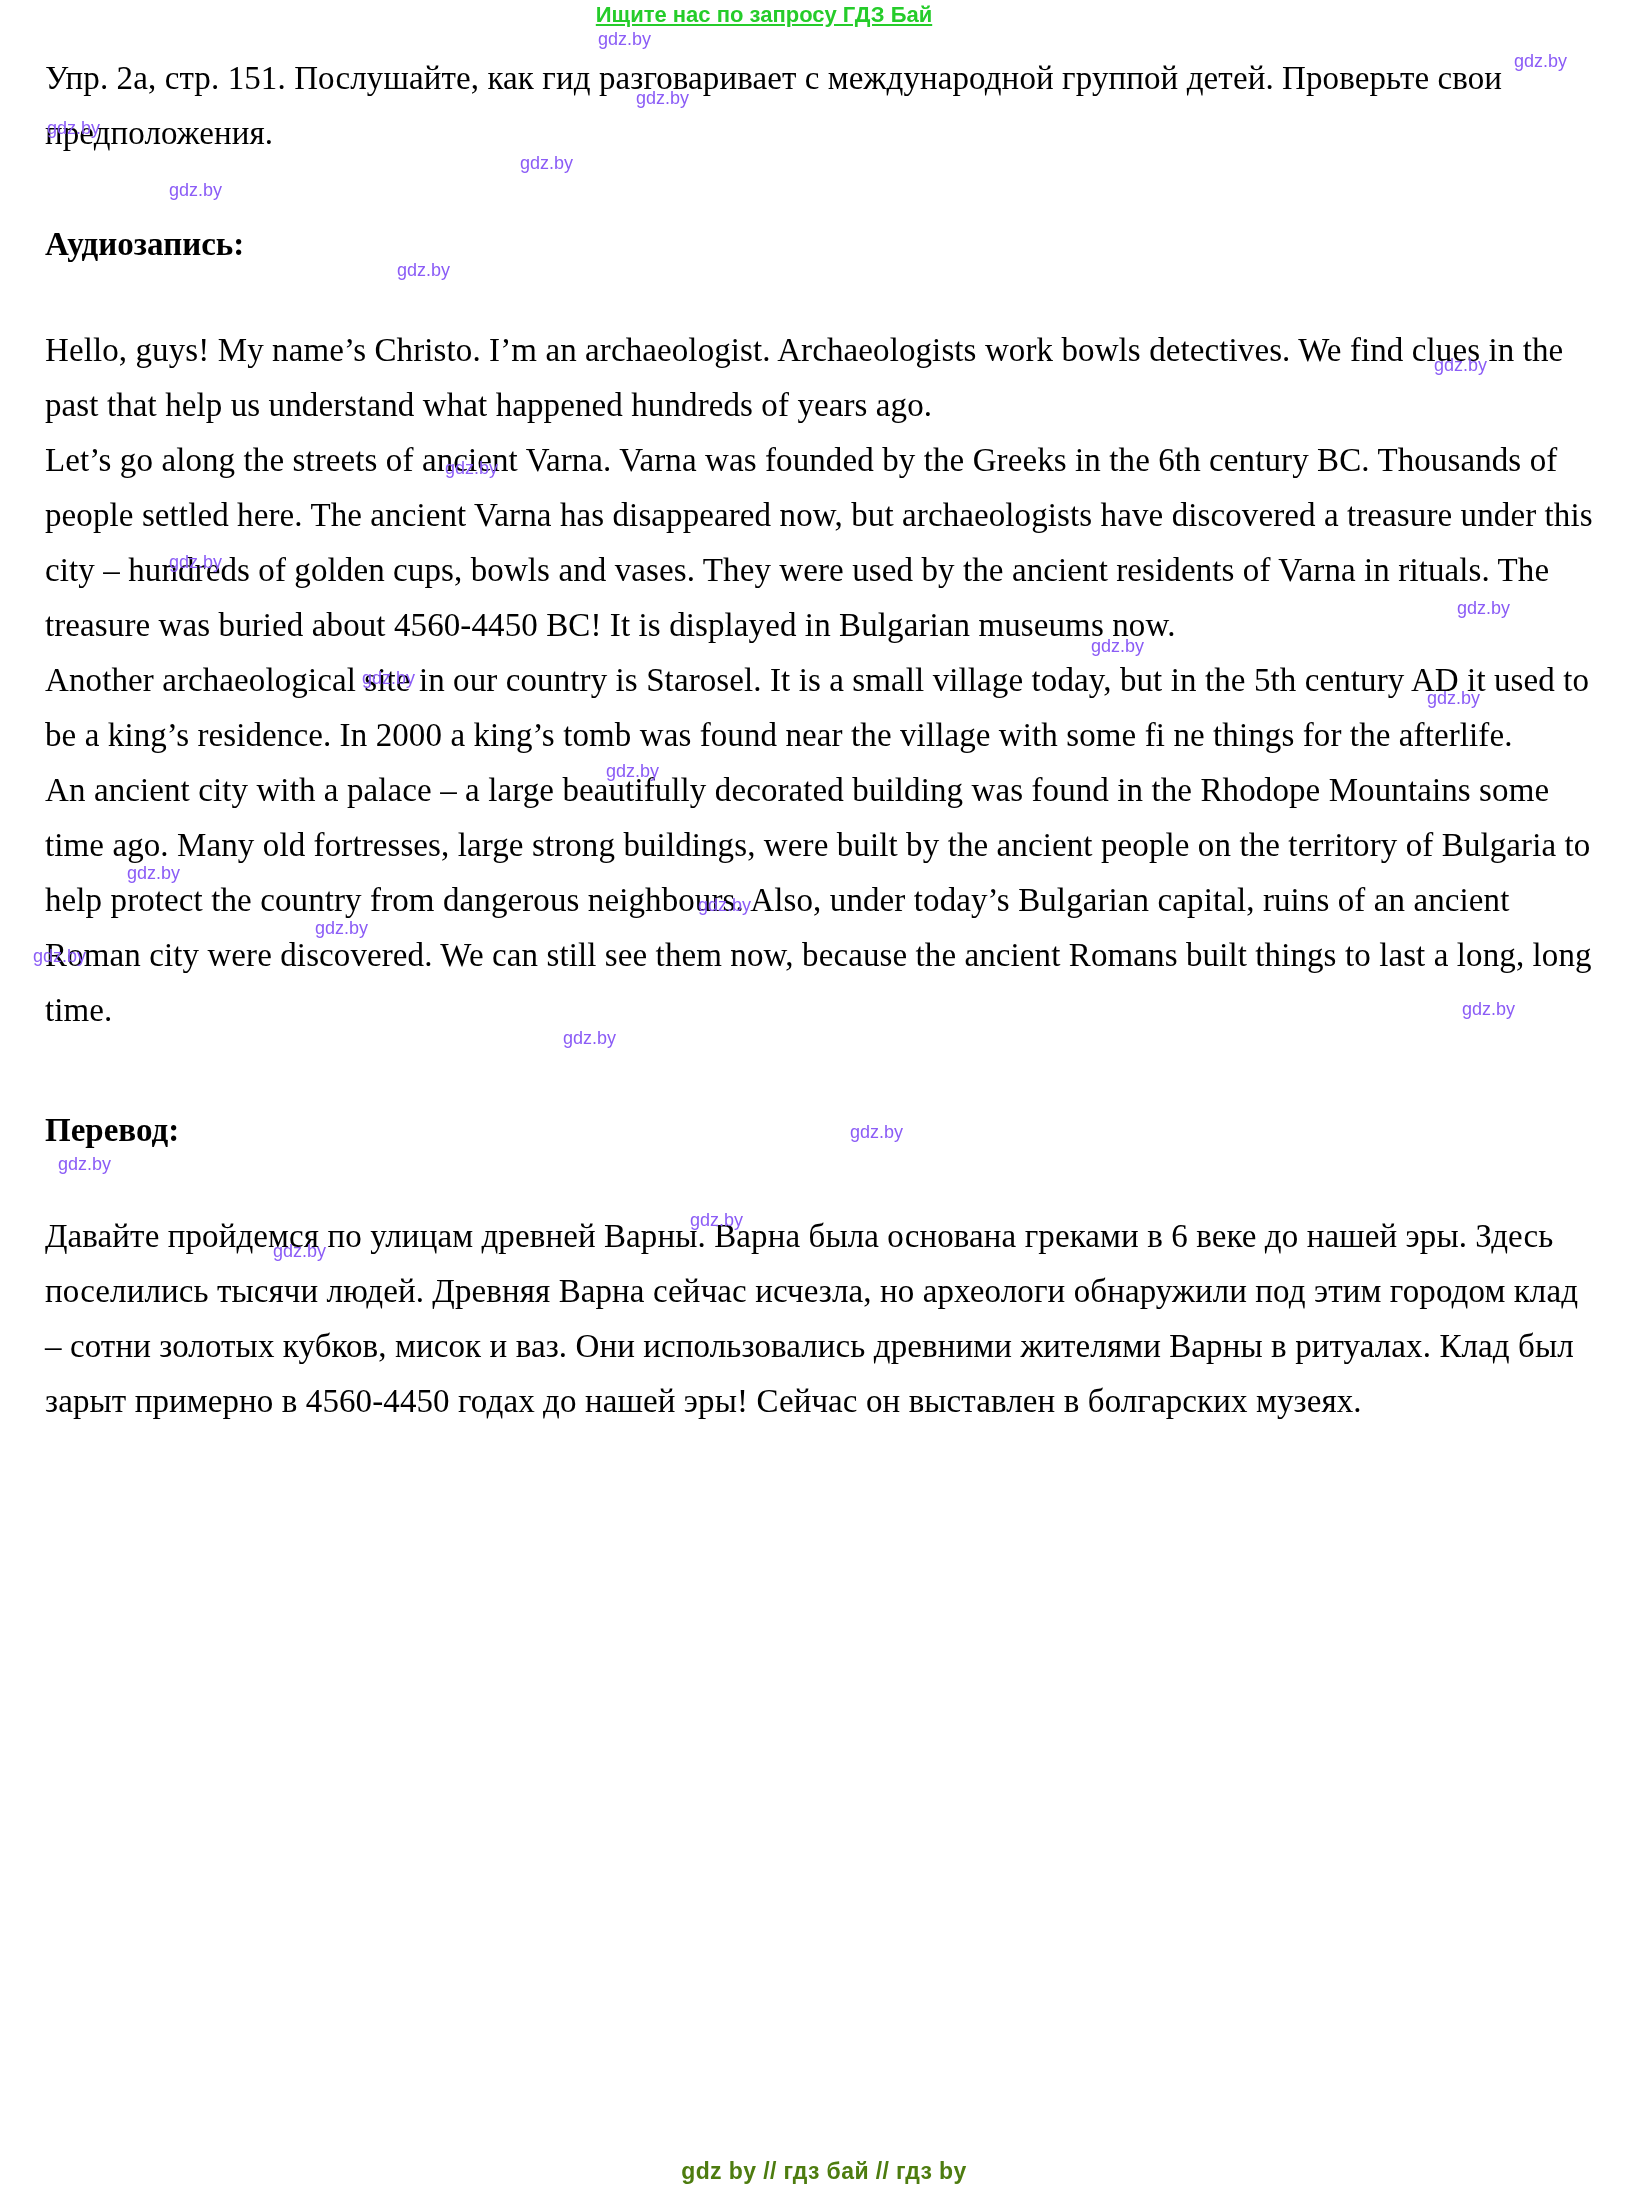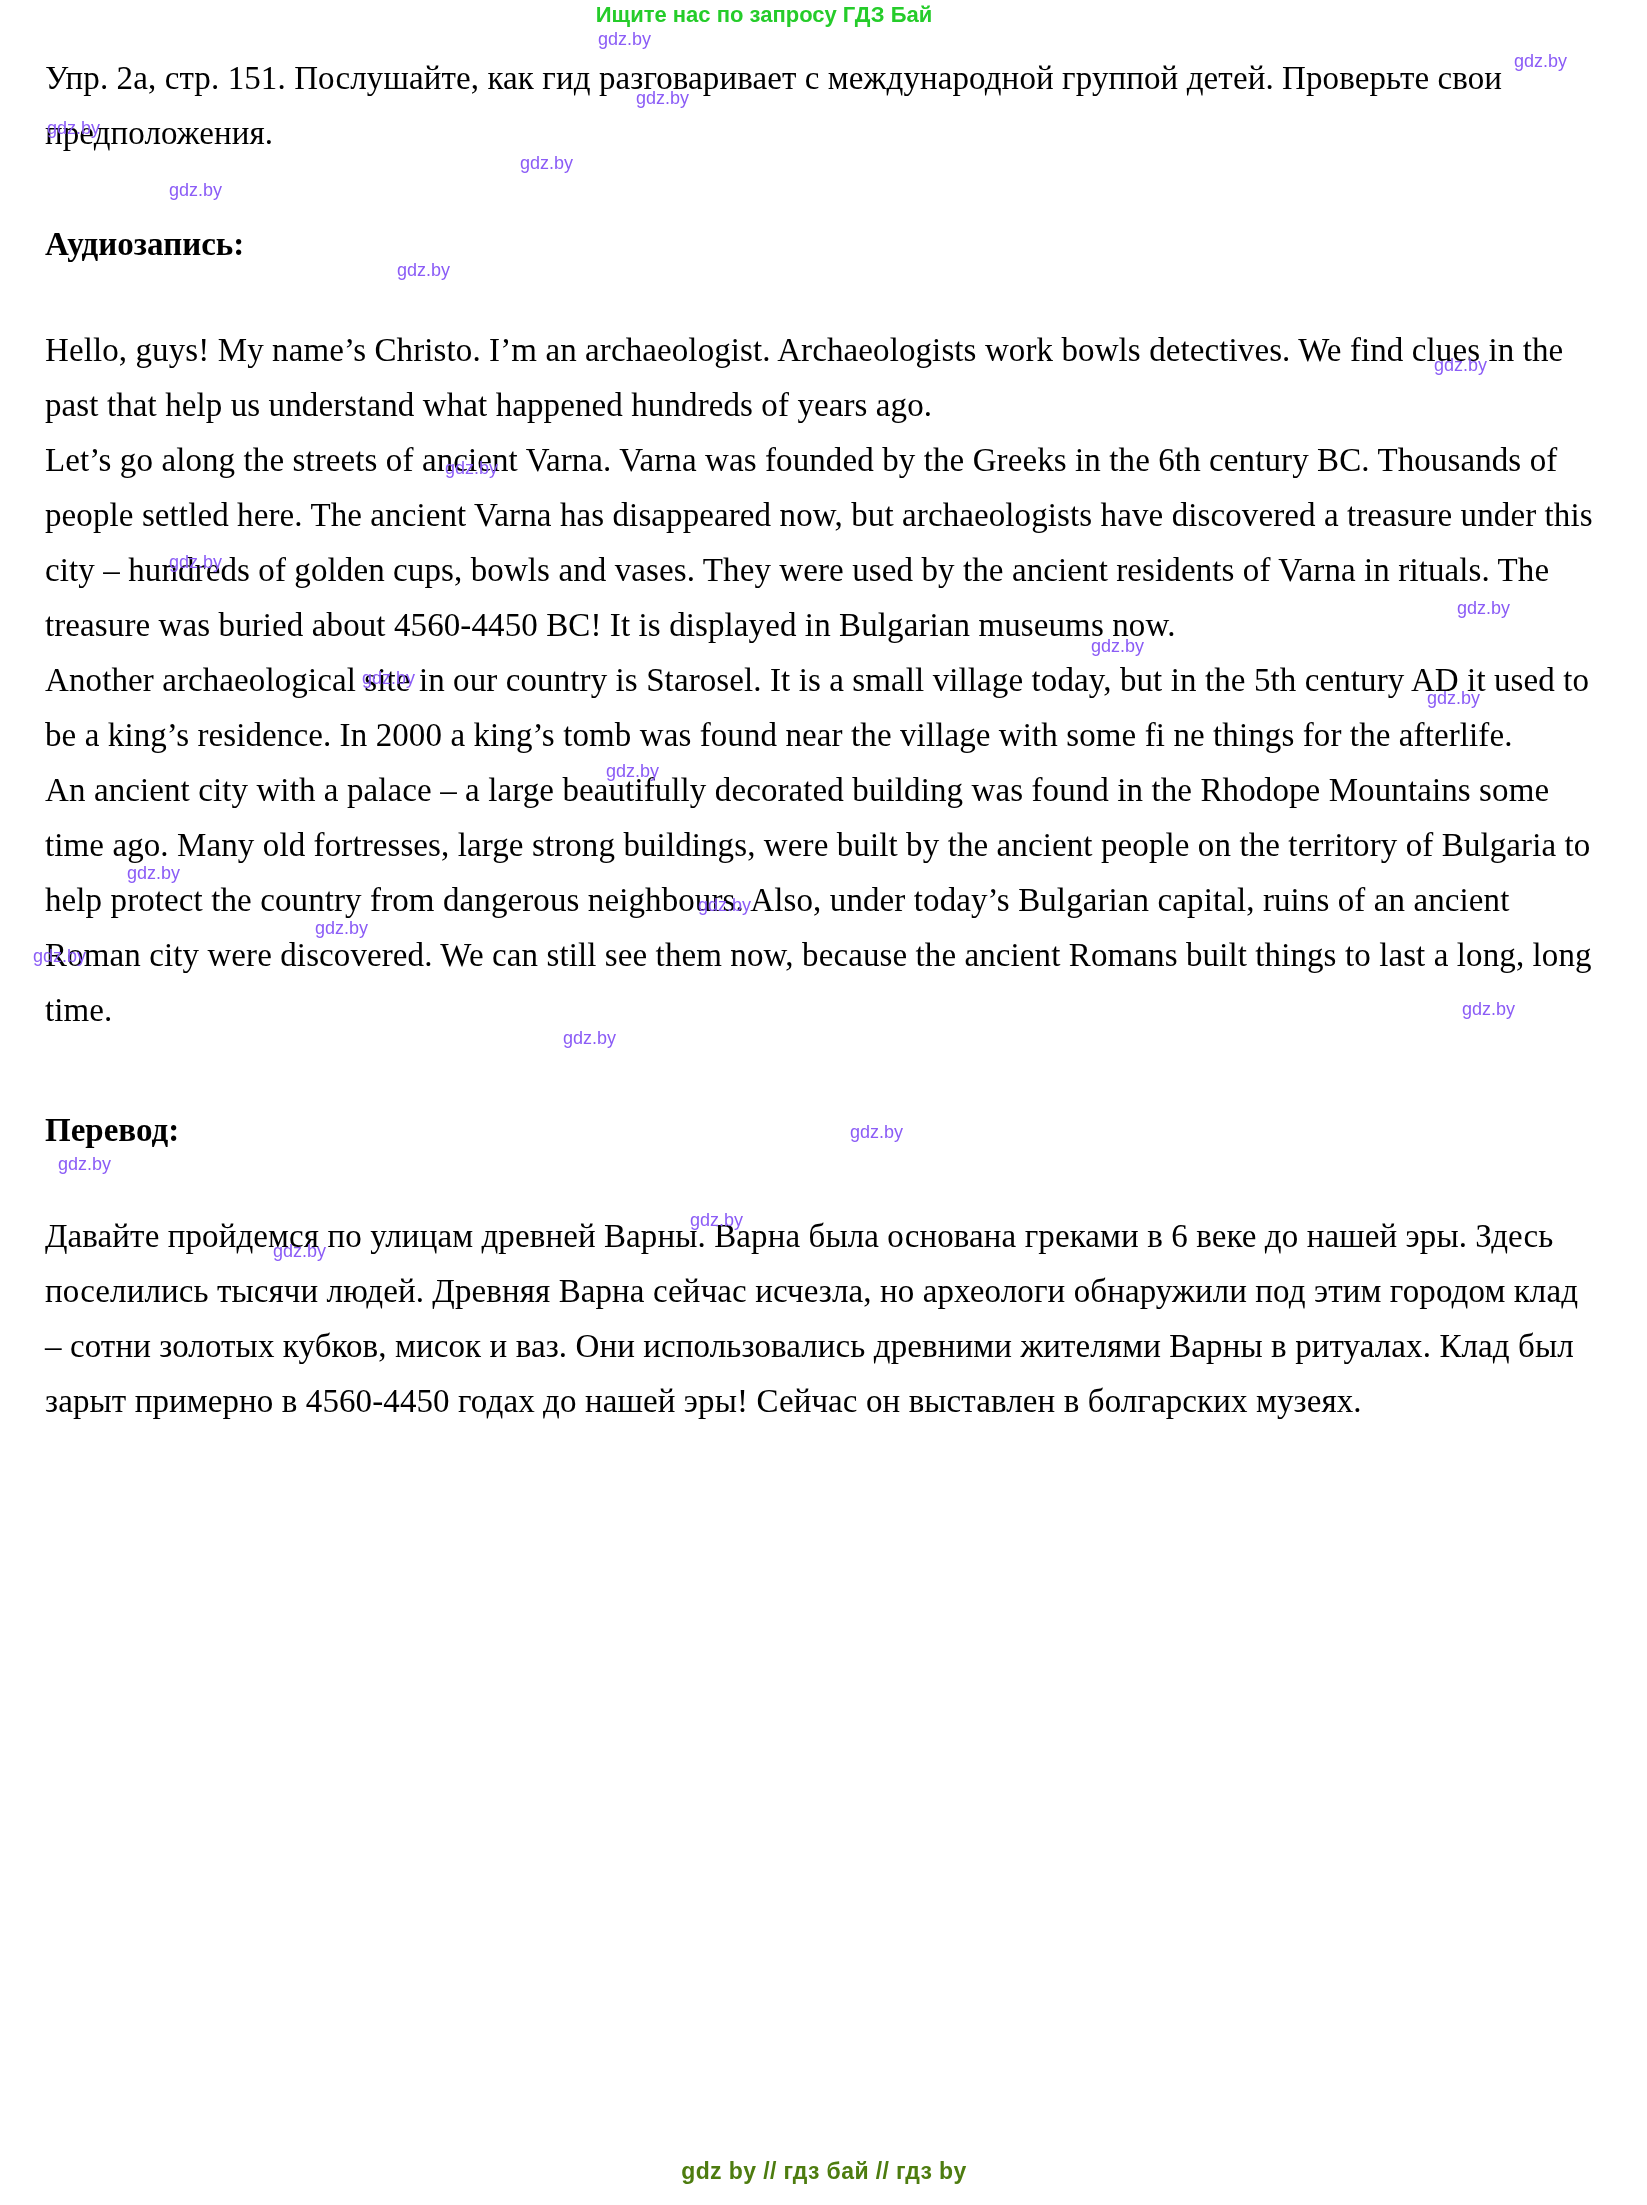--- a/index.html
+++ b/index.html
@@ -23,20 +23,21 @@
     top: 1.6px;
     left: 0;
     width: 1528px;
     text-align: center;
     font-family: "Liberation Sans", "DejaVu Sans", sans-serif;
     font-size: 22px;
     font-weight: 700;
     color: #25cc2a;
     letter-spacing: 0px;
     white-space: nowrap;
+    text-decoration: underline;
   }
 
   
   .content {
     position: absolute;
     left: 45px;
     top: 51px;
     width: 1555px;
   }
 

